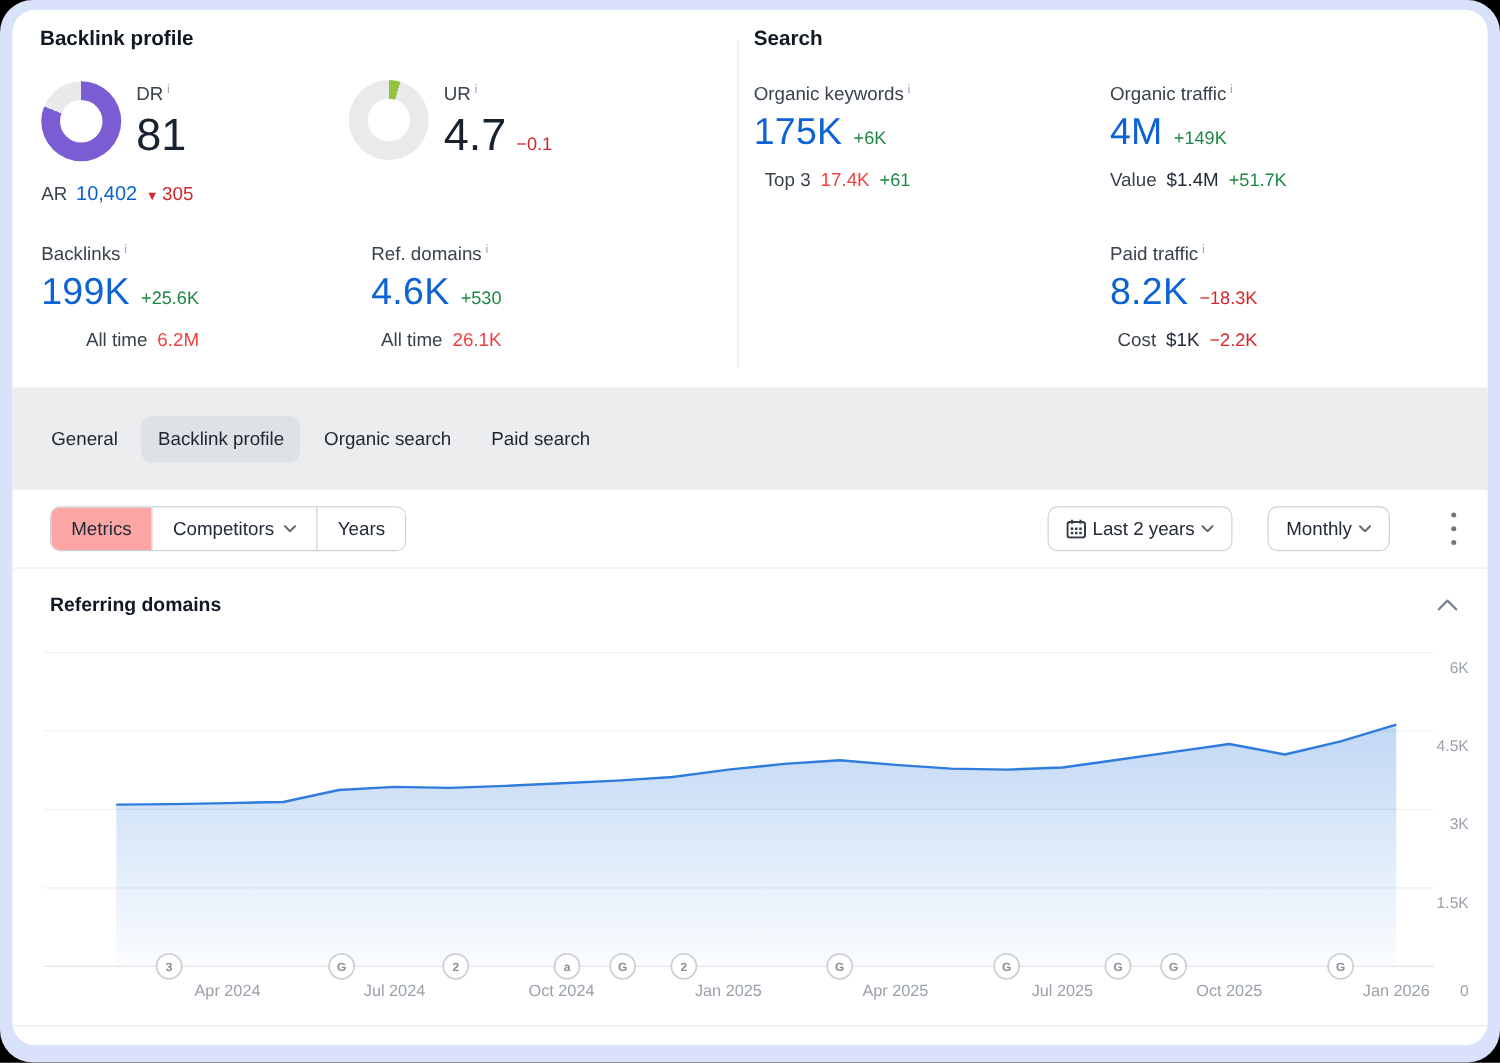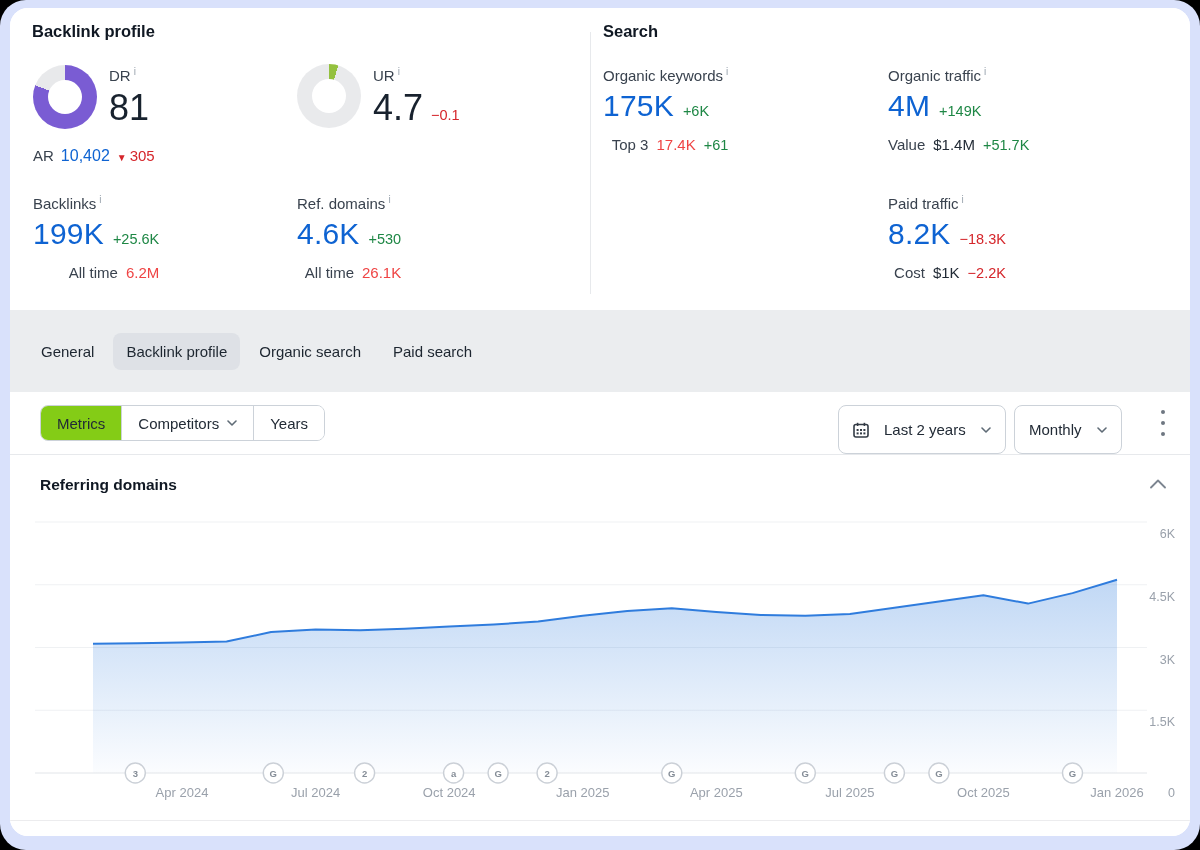--- a/index.html
+++ b/index.html
@@ -37,22 +37,22 @@
   .tabstrip{position:absolute;top:302px;left:0;right:0;height:82px;background:#ebedef;
     display:flex;align-items:center;padding-left:18px;gap:6px;box-sizing:border-box;}
   .tab{padding:10px 13px;font-size:15px;color:#1d2630;border-radius:8px;cursor:pointer;white-space:nowrap;}
   .tab.active{background:#dee1e6;font-weight:400;}
 
   
   .toolbar{position:absolute;top:384px;left:0;right:0;height:63px;background:#fff;border-bottom:1px solid #e7e9ec;box-sizing:border-box;}
   .seg{position:absolute;left:30px;top:13px;display:flex;height:36px;border:1px solid #ccd2d9;border-radius:8px;overflow:hidden;box-sizing:border-box;background:#fff;}
   .seg-btn{display:flex;align-items:center;gap:8px;padding:0 16px;font-size:15px;color:#222b36;background:#fff;border-left:1px solid #ccd2d9;cursor:pointer;}
   .seg-btn:first-child{border-left:none;}
-  .seg-btn.selected{background:#84cc16;}
-  .btn{position:absolute;top:13px;height:49px;display:flex;align-items:center;gap:15px;padding:0 14px;
+  .seg-btn.selected{background:#fca5a5;}
+  .btn{position:absolute;top:13px;height:36px;display:flex;align-items:center;gap:5px;padding:0 14px;
     border:1px solid #ccd2d9;border-radius:8px;font-size:15px;color:#222b36;background:#fff;box-sizing:border-box;cursor:pointer;}
   .chev{width:10px;height:6px;flex:none;}
   .kebab{position:absolute;left:1146px;top:18px;width:14px;height:26px;display:flex;flex-direction:column;align-items:center;justify-content:space-between;cursor:pointer;}
   .kebab i{width:4px;height:4px;border-radius:50%;background:#6e7781;}
 
   
   .chart-section{position:absolute;top:447px;left:0;right:0;bottom:0;background:#fff;}
   .chart-head{position:absolute;left:30px;top:21px;font-size:15.5px;font-weight:700;color:#101823;}
   .collapse{position:absolute;right:24px;top:24px;width:16px;height:10px;cursor:pointer;}
   .chart-svg{position:absolute;left:25px;top:50px;}
@@ -75,21 +75,21 @@
         <div class="big">81</div>
       </div>
     </div>
     <div class="ar-row" style="left:23px;top:139px;">
       <span>AR</span>
       <span class="ar-val">10,402</span>
       <span class="tri">▼</span>
       <span class="ar-delta">305</span>
     </div>
 
-    <div class="rating" style="left:287px;top:56px;">
+    <div class="rating" style="left:269px;top:56px;">
       <div class="donut" id="ur-donut" style="background: conic-gradient(rgb(148, 193, 63) 0deg, rgb(148, 193, 63) 16.92deg, rgb(233, 234, 236) 16.92deg, rgb(233, 234, 236) 360deg);"></div>
       <div class="txt">
         <div class="metric-label"><span>UR</span><span class="sup-i">i</span></div>
         <div class="big">
           <span>4.7</span>
           <span class="delta neg">−0.1</span>
         </div>
       </div>
     </div>
 

